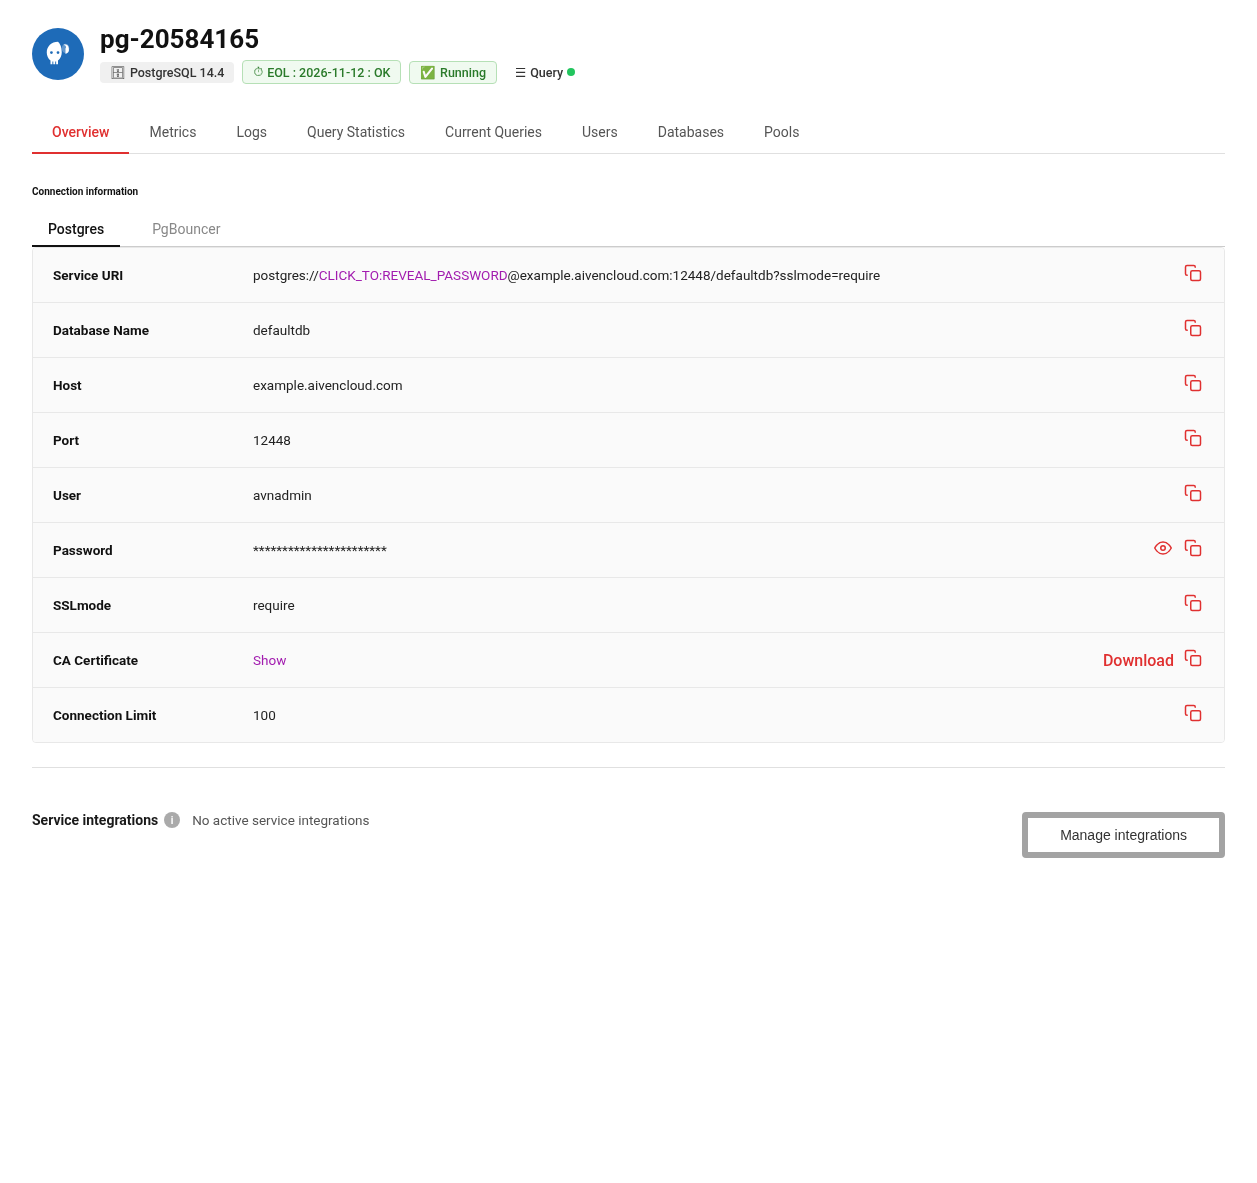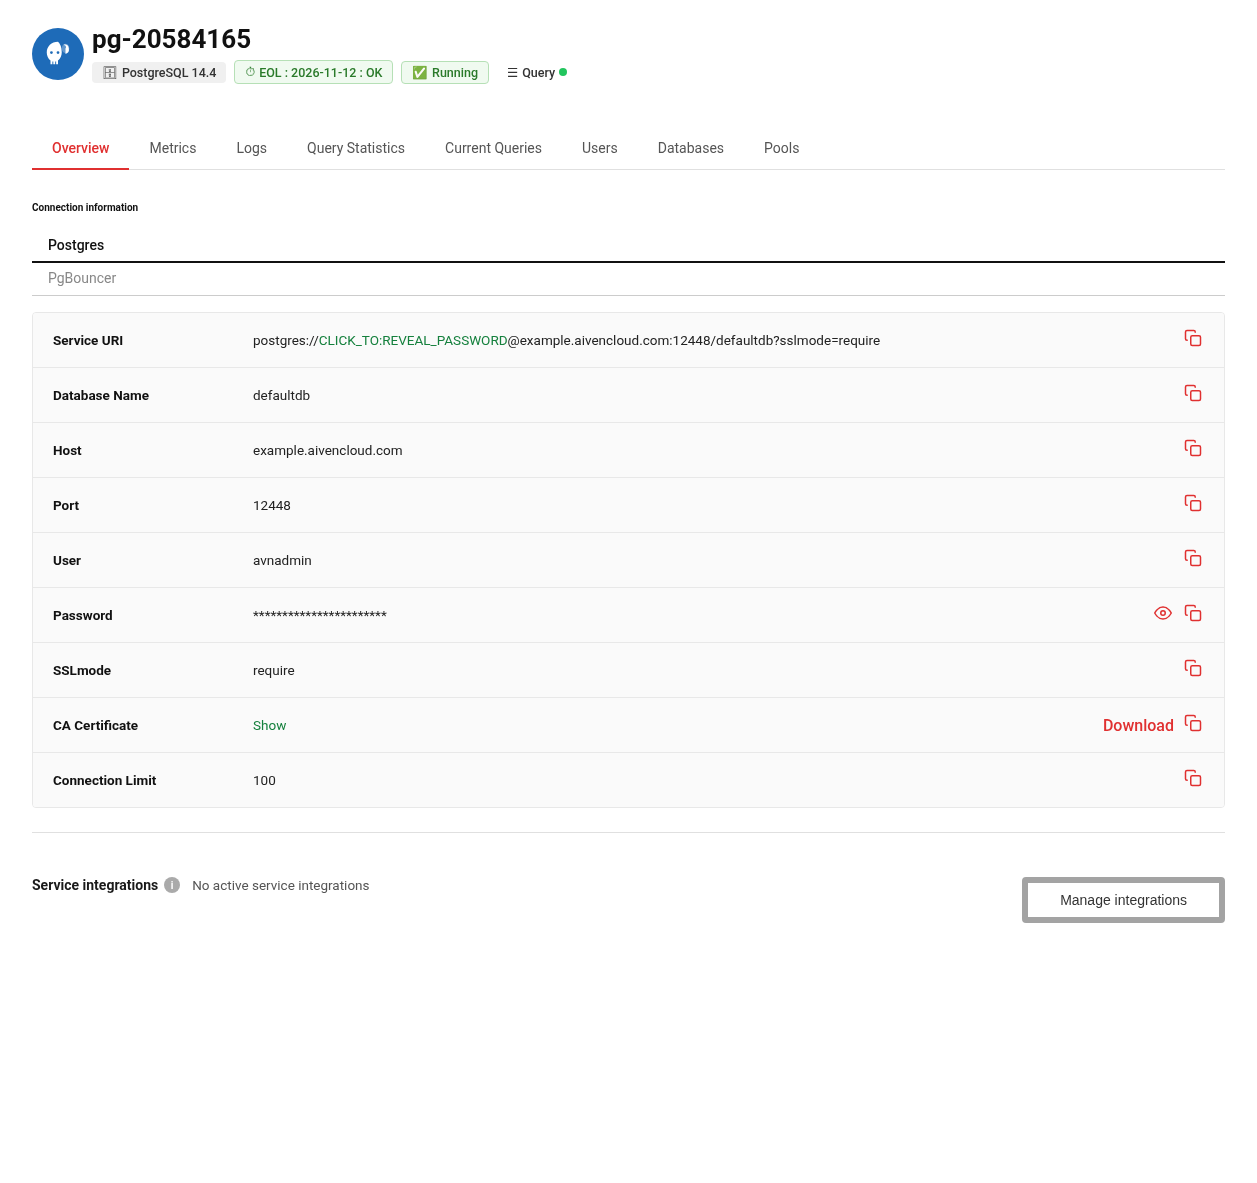--- a/index.html
+++ b/index.html
@@ -1,21 +1,21 @@
 <!DOCTYPE html>
 <html><head>
   <meta charset="utf-8">
   <style>
     * { box-sizing: border-box; margin: 0; padding: 0; }
     body { font-family: -apple-system, BlinkMacSystemFont, 'Segoe UI', Roboto, sans-serif; background: #fff; color: #1a1a1a; font-size: 14px; }
 
     .page { max-width: 1257px; margin: 0 auto; padding: 24px 32px; }
 
     
-    .header { display: flex; align-items: center; gap: 8px; margin-bottom: 44px; }
+    .header { display: flex; align-items: center; gap: 16px; margin-bottom: 28px; }
     .logo { width: 52px; height: 52px; background: #1e6bb8; border-radius: 50%; display: flex; align-items: center; justify-content: center; flex-shrink: 0; }
     .logo svg { width: 30px; height: 30px; fill: white; }
     .header-info { display: flex; flex-direction: column; gap: 6px; }
     .service-title { font-size: 26px; font-weight: 700; color: #111; }
     .badges { display: flex; align-items: center; gap: 8px; flex-wrap: wrap; }
     .badge { display: inline-flex; align-items: center; gap: 4px; padding: 3px 10px; border-radius: 4px; font-size: 12.5px; font-weight: 500; }
     .badge-default { background: #f0f0f0; color: #333; }
     .badge-eol { background: #f0faf0; color: #2a7a2a; border: 1px solid #b6e0b6; }
     .badge-running { background: #f0faf0; color: #2a7a2a; border: 1px solid #b6e0b6; }
     .badge-nodes { background: transparent; color: #333; }
@@ -23,31 +23,31 @@
 
     
     .nav-tabs { display: flex; border-bottom: 1px solid #e0e0e0; margin-bottom: 32px; }
     .nav-tab { padding: 12px 20px; cursor: pointer; font-size: 14px; color: #555; border-bottom: 2px solid transparent; margin-bottom: -1px; white-space: nowrap; }
     .nav-tab.active { color: #e03030; border-bottom: 2px solid #e03030; font-weight: 500; }
 
     
     .section-title { font-size: 10px; font-weight: 700; margin-bottom: 16px; color: #111; }
 
     
-    .conn-tabs { display: flex; gap: 0; margin-bottom: 16px; border-bottom: 1px solid #ccc; flex-direction: column; }
+    .conn-tabs { display: flex; gap: 16px; margin-bottom: 0; border-bottom: 1px solid #ccc; }
     .conn-tab { padding: 8px 16px; cursor: pointer; font-size: 14px; color: #888; border-bottom: 2px solid transparent; margin-bottom: -1px; }
     .conn-tab.active { color: #111; border-bottom: 2px solid #111; font-weight: 500; }
 
     
     .info-table { border: 1px solid #e8e8e8; border-radius: 4px; overflow: hidden; background: #fafafa; margin-top: 0; }
     .info-row { display: flex; align-items: center; padding: 14px 20px; border-bottom: 1px solid #e8e8e8; background: #fafafa; min-height: 52px; }
     .info-row:last-child { border-bottom: none; }
     .info-label { font-weight: 700; font-size: 13.5px; color: #111; width: 200px; flex-shrink: 0; }
     .info-value { flex: 1; color: #222; font-size: 13.5px; }
-    .info-value .clickable { color: #15803d; cursor: pointer; margin-top: 36px; }
+    .info-value .clickable { color: #a21caf; cursor: pointer; margin-top: 36px; }
     .info-actions { display: flex; align-items: center; gap: 8px; flex-shrink: 0; }
     .copy-btn { color: #e03030; background: none; border: none; cursor: pointer; padding: 2px; font-size: 16px; }
     .eye-btn { color: #e03030; background: none; border: none; cursor: pointer; padding: 2px; font-size: 16px; }
     .download-link { color: #e03030; font-size: 16px; font-weight: 500; cursor: pointer; text-decoration: none; }
 
     
     .divider { border: none; border-top: 1px solid #e0e0e0; margin: 24px 0; }
     .integrations-row { display: flex; align-items: flex-start; gap: 12px; padding: 20px 0; }
     .integrations-label { font-weight: 700; font-size: 14px; display: flex; align-items: center; gap: 6px; }
     .info-icon { width: 16px; height: 16px; border-radius: 50%; background: #aaa; color: white; font-size: 10px; display: inline-flex; align-items: center; justify-content: center; cursor: pointer; }

